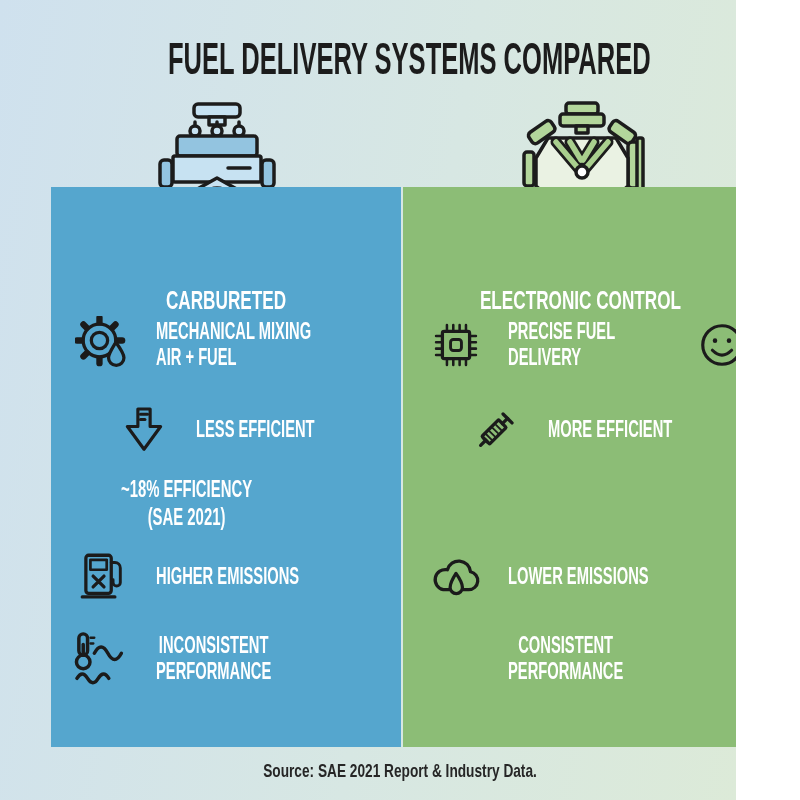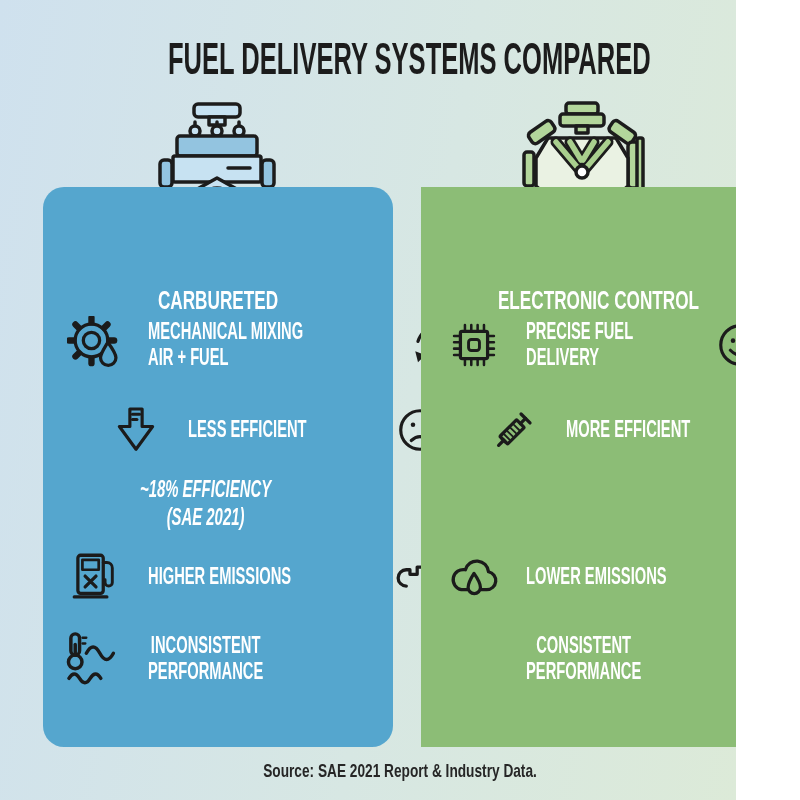--- a/index.html
+++ b/index.html
@@ -3,29 +3,29 @@
 <meta charset="utf-8">
 <style>
   html,body{margin:0;padding:0;}
   body{width:800px;height:800px;font-family:"Liberation Sans",sans-serif;}
   .stage{position:relative;width:736px;height:800px;overflow:hidden;
          background:linear-gradient(100deg,#cfe1ee 0%,#d7e7e3 55%,#dcead8 100%);}
   .title{position:absolute;top:34px;left:0;width:800px;text-align:center;
          font-size:44px;font-weight:700;color:#1c1c1c;white-space:nowrap;
          transform:scaleX(.58);transform-origin:center;}
   .panel{position:absolute;top:187px;height:560px;}
-  .panel.left{left:43px;width:350px;background:#55a6ce;border-radius:21px;}
-  .panel.right{left:421px;width:355px;background:#8cbd76;}
+  .panel.left{left:51px;width:350px;background:#55a6ce;}
+  .panel.right{left:403px;width:355px;background:#8cbd76;}
   .panel-header{position:absolute;top:76px;left:0;width:100%;text-align:center;
          color:#fff;font-size:26px;font-weight:700;white-space:nowrap;
          transform:scaleX(.66);transform-origin:center;}
   .row{position:absolute;left:0;width:100%;display:flex;align-items:center;}
   .row-1{top:112px;height:92px;}
   .row-2{top:208px;height:70px;padding-left:40px;}
-  .row-stat{top:282px;height:66px;display:block;padding-left:97px;box-sizing:border-box;font-style:italic;}
+  .row-stat{top:282px;height:66px;display:block;padding-left:70px;box-sizing:border-box;}
   .row-3{top:352px;height:76px;}
   .row-4{top:430px;height:84px;text-align:center;}
   .icon-left{width:105px;flex:none;display:flex;align-items:center;justify-content:center;}
   .icon-right{width:94px;flex:none;display:flex;align-items:center;justify-content:center;}
   .row-text{flex:1;color:#fff;font-weight:700;font-size:23px;line-height:1.12;
          white-space:nowrap;transform:scaleX(.64);transform-origin:left center;}
   .row-text span{display:block;}
   .stat-block{display:inline-block;text-align:center;color:#fff;font-weight:700;
          font-size:24px;line-height:1.18;margin-top:6px;white-space:nowrap;
          transform:scaleX(.62);transform-origin:left center;}

